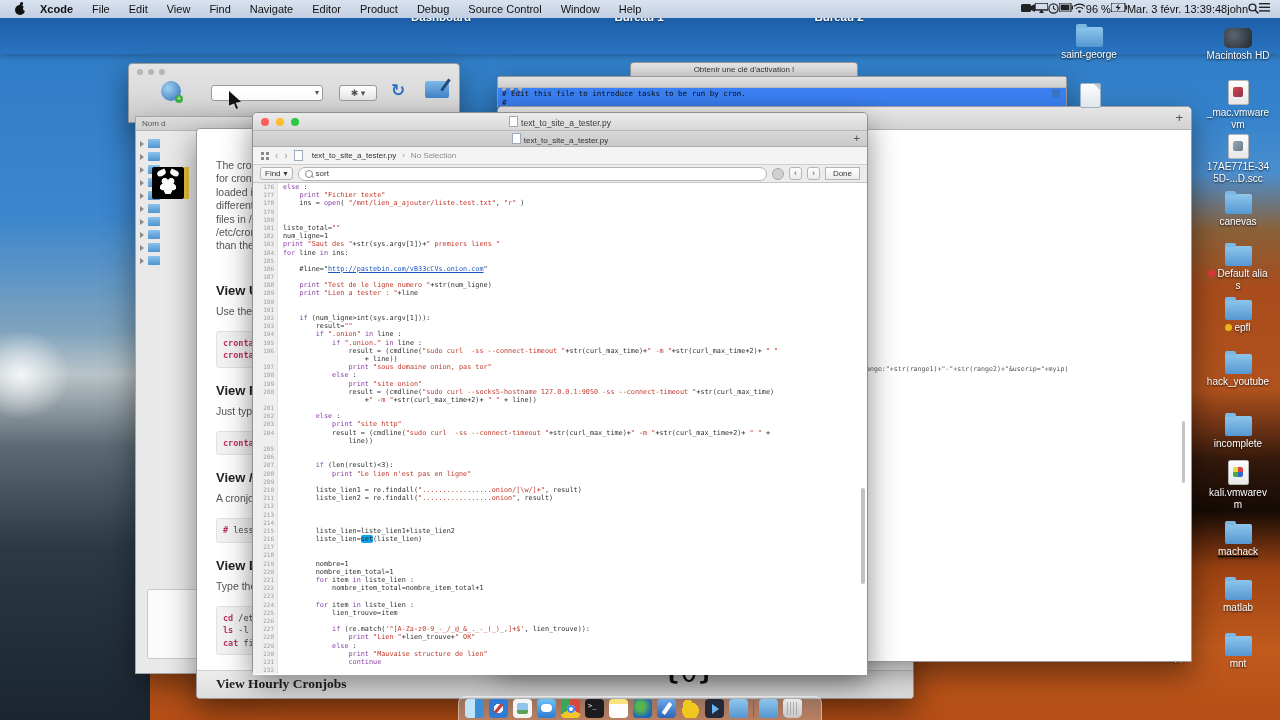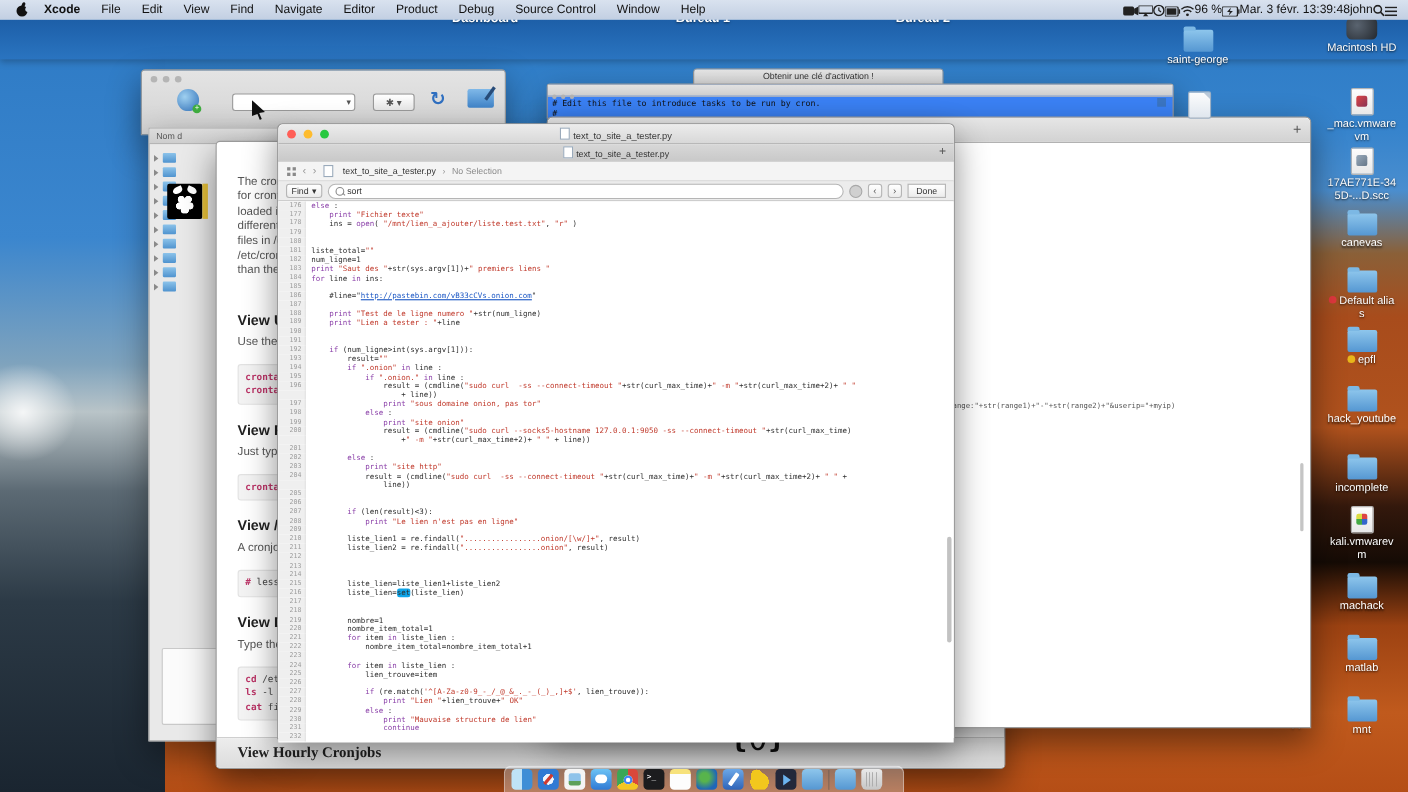--- a/index.html
+++ b/index.html
@@ -17,21 +17,21 @@
   
   .menubar{position:absolute;left:0;top:0;width:1280px;height:18px;z-index:40;
     background:linear-gradient(180deg,#d9e2ef,#c2cfe2);display:flex;align-items:center;font-size:11px;color:#111;}
   .menubar .apple{position:relative;width:12px;height:12px;margin:0 14px 0 14px;}
   .apple .a1{position:absolute;left:1px;top:2px;width:10px;height:10px;border-radius:50%;background:#111;}
   .apple .a2{position:absolute;right:-2px;top:3px;width:5px;height:5px;border-radius:50%;background:#cfdae9;}
   .apple .a3{position:absolute;left:6px;top:-1px;width:3px;height:4px;border-radius:50% 50% 50% 0;background:#111;transform:rotate(20deg);}
   .menus{display:flex;gap:19px;}
   .menus span{cursor:default;}
   .menus span.first{font-weight:bold;}
-  .mb-status{margin-left:auto;display:flex;align-items:flex-end;padding-right:10px;}
+  .mb-status{margin-left:auto;display:flex;align-items:flex-start;padding-right:10px;}
   .mb-status svg{display:block;}
   .mb-txt{font-size:11px;}
   
   .shadowed{box-shadow:0 12px 30px rgba(0,0,0,.45);}
   
   .win-toolbox{position:absolute;left:128px;top:63px;width:330px;height:58px;background:linear-gradient(#e4e4e4,#d2d2d2);border:1px solid #9a9a9a;border-radius:4px 4px 0 0;z-index:2;}
   .tb-dots{position:absolute;left:8px;top:5px;display:flex;gap:5px;}
   .tb-dots i{width:6px;height:6px;border-radius:50%;background:#b5b5b5;}
   .tb-globe{position:absolute;left:32px;top:17px;width:20px;height:20px;border-radius:50%;background:radial-gradient(circle at 35% 35%,#9fd0f0,#2f6fb8);}
   .tb-globe i{position:absolute;right:-2px;bottom:-2px;width:8px;height:8px;border-radius:50%;background:#3fae3f;color:#fff;font-size:7px;line-height:8px;text-align:center;font-style:normal;}
@@ -673,21 +673,21 @@
 
   <div class="dicon" style="left:1057px;top:27px;">
     <div class="ic ic-folder"></div>
     <div class="dlabel">saint-george</div>
   </div>
   <div class="dicon" style="left:1131px;top:650px;">
     <div class="dlabel">rectro.app</div>
   </div>
 
   <div id="icons-b">
-      <div class="dicon" style="left: 1206px; top: 16px;">
+      <div class="dicon" style="left: 1206px; top: 28px;">
         <div class="ic ic-disk"></div>
         <div class="dlabel">Macintosh HD</div>
       </div>
       <div class="dicon" style="left: 1206px; top: 80px;">
         <div class="ic ic-file">
           <span class="fg fg-red"></span>
         </div>
         <div class="dlabel">_mac.vmwarevm</div>
       </div>
       <div class="dicon" style="left: 1206px; top: 134px;">
@@ -715,21 +715,21 @@
       <div class="dicon" style="left: 1206px; top: 416px;">
         <div class="ic ic-folder"></div>
         <div class="dlabel">incomplete</div>
       </div>
       <div class="dicon" style="left: 1206px; top: 460px;">
         <div class="ic ic-file">
           <span class="fg fg-multi"></span>
         </div>
         <div class="dlabel">kali.vmwarevm</div>
       </div>
-      <div class="dicon" style="left: 1206px; top: 524px;">
+      <div class="dicon" style="left: 1206px; top: 524px; text-decoration: underline;">
         <div class="ic ic-folder"></div>
         <div class="dlabel">machack</div>
       </div>
       <div class="dicon" style="left: 1206px; top: 580px;">
         <div class="ic ic-folder"></div>
         <div class="dlabel">matlab</div>
       </div>
       <div class="dicon" style="left: 1206px; top: 636px;">
         <div class="ic ic-folder"></div>
         <div class="dlabel">mnt</div>

